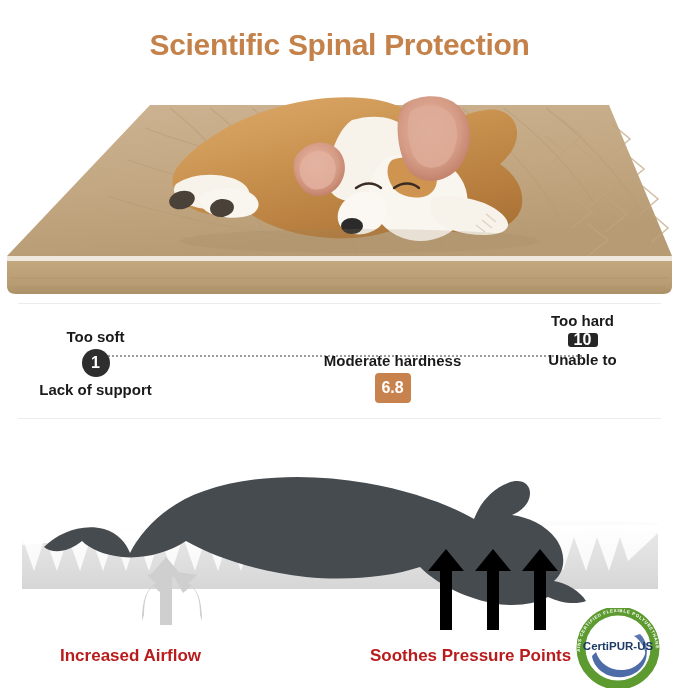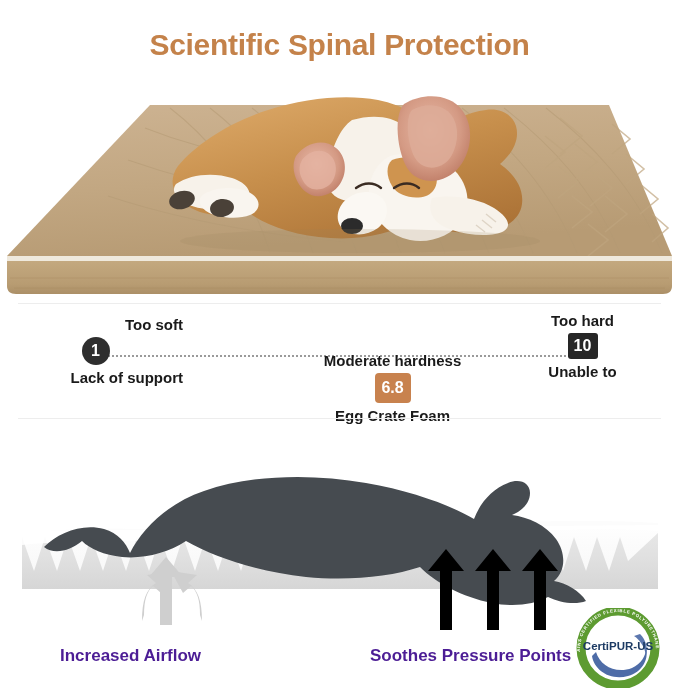--- a/index.html
+++ b/index.html
@@ -46,36 +46,36 @@
   }
   .node .bot-label{
     font-size:15px;font-weight:bold;color:#1a1a1a;white-space:nowrap;
     line-height:17px;
   }
   .badge{
     display:flex;align-items:center;justify-content:center;
     font-weight:bold;color:#ffffff;margin:4px auto;position:relative;z-index:3;
   }
   .badge.circle{width:28px;height:28px;border-radius:50%;background:#2e2e2e;font-size:16px;}
-  .badge.square{width:30px;height:26px;border-radius:3px;background:#262626;font-size:16px;}
+  .badge.square{width:30px;height:14px;border-radius:3px;background:#262626;font-size:16px;}
   .badge.tan{width:36px;height:30px;border-radius:4px;background:#c8824e;font-size:16px;}
 
-  .node-soft{left:8px;top:4px;width:175px;text-align:right;}
+  .node-soft{left:8px;top:16px;width:175px;}
   .node-mod{left:305px;top:0;width:175px;margin-top:40px;}
   .node-hard{left:495px;top:0;width:175px;}
   .node-mod .bot-label{margin-top:4px;}
   .node-hard .bot-label{line-height:18px;}
 
   
   .diagram{position:absolute;left:0;top:425px;width:679px;height:215px;}
   .diagram svg{display:block;}
 
   
   .caption{
-    position:absolute;font-size:17px;font-weight:bold;color:#4c1d95;white-space:nowrap;
+    position:absolute;font-size:17px;font-weight:bold;color:#b91c1c;white-space:nowrap;
   }
   .caption.airflow{left:60px;top:646px;}
   .caption.pressure{left:370px;top:646px;}
 
   
   .certipur{position:absolute;left:570px;top:608px;width:96px;height:80px;}
   .certipur svg{display:block;}
 </style>
 </head>
 <body>
@@ -219,21 +219,20 @@
 
     <div class="node node-soft">
       <div class="top-label">Too soft</div>
       <div class="badge circle">1</div>
       <div class="bot-label">Lack of support</div>
     </div>
 
     <div class="node node-mod">
       <div class="top-label">Moderate hardness</div>
       <div class="badge tan">6.8</div>
-      <div class="bot-label">Egg Crate Foam</div>
     </div>
 
     <div class="node node-hard">
       <div class="top-label">Too hard</div>
       <div class="badge square">10</div>
       <div class="bot-label">Unable to</div>
     </div>
   </div>
 
   <div class="divider bottom"></div>

